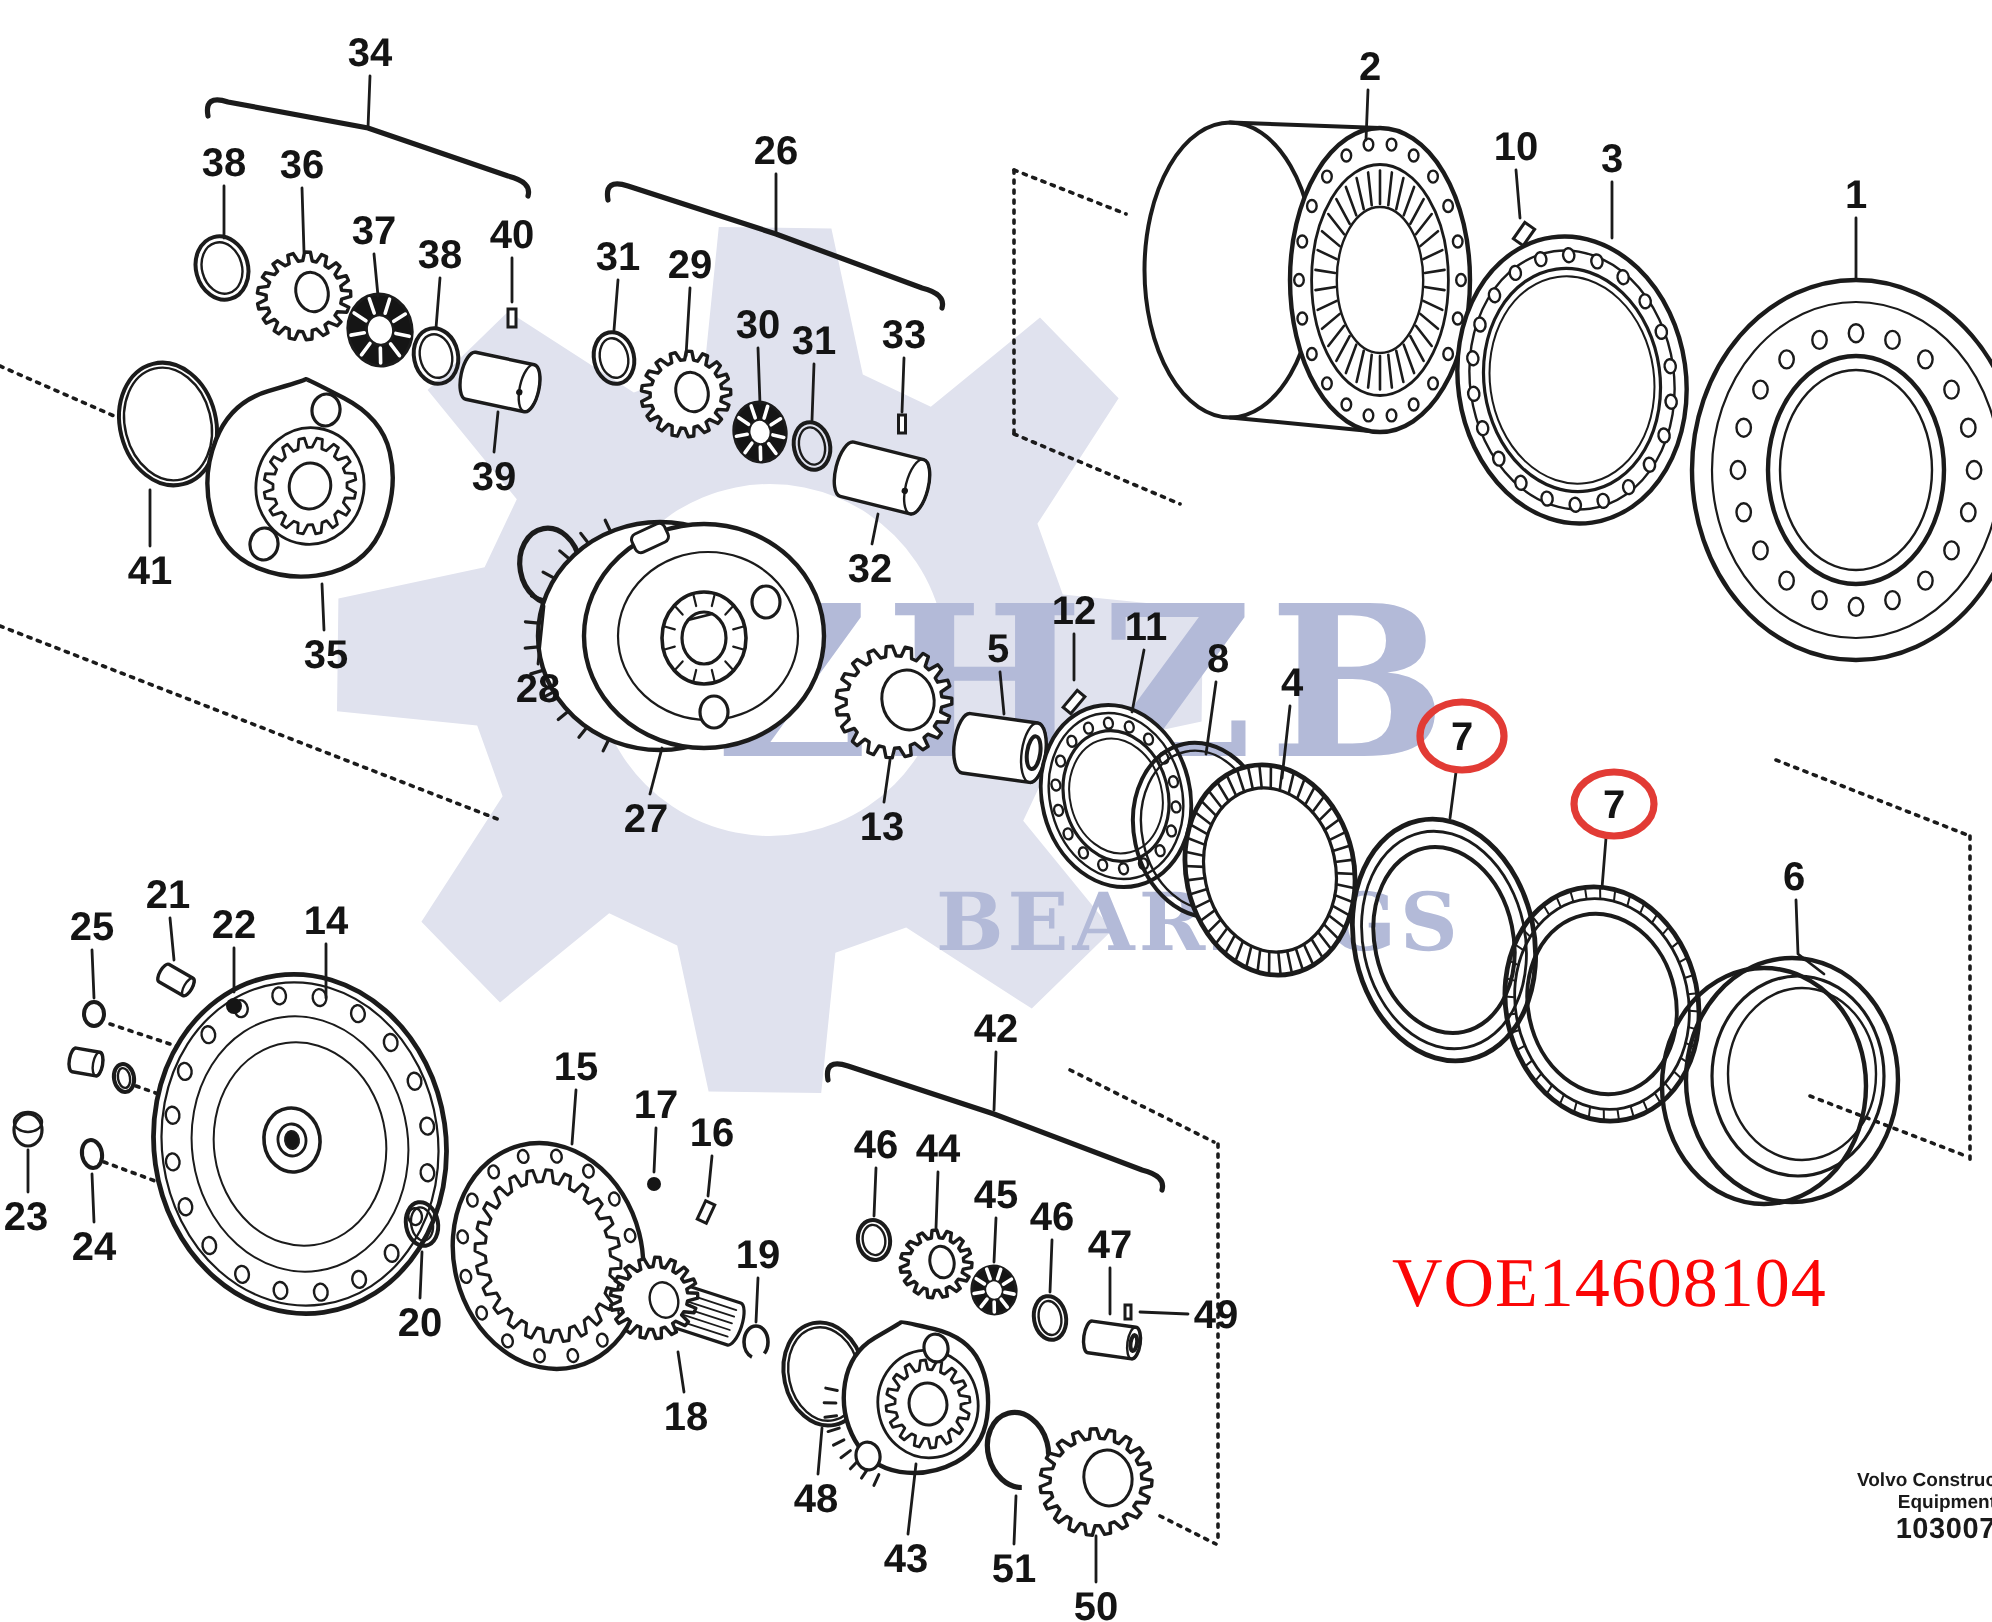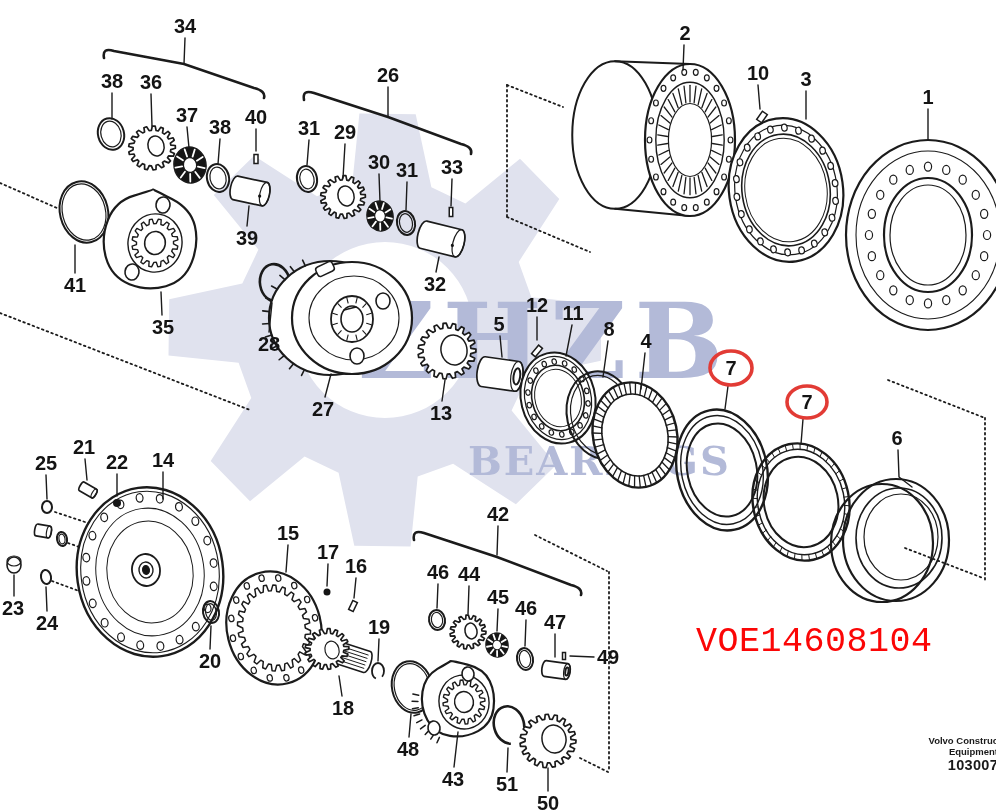--- a/index.html
+++ b/index.html
@@ -2,21 +2,21 @@
 <html><head>
 <meta charset="utf-8">
 <style>
   html,body{margin:0;padding:0;background:#ffffff;}
   .stage{position:relative;width:996px;height:811px;background:#ffffff;overflow:hidden;
          font-family:"Liberation Sans", sans-serif;}
   svg{position:absolute;left:0;top:0;}
   .label-text{font-family:"Liberation Sans",sans-serif;font-weight:bold;font-size:20px;fill:#141414;}
   .wm-title{font-family:"DejaVu Serif",serif;font-weight:bold;}
   .voe{position:absolute;left:696px;top:622px;font-size:35px;letter-spacing:0.5px;
-       font-family:Liberation Mono, monospace;font-weight:500;white-space:nowrap;}
+       font-family:Liberation Serif, serif;font-weight:500;white-space:nowrap;}
   .footer{position:absolute;top:735px;right:-2px;text-align:right;color:#1a1a1a;
           font-family:"Liberation Sans",sans-serif;font-weight:bold;font-size:9.5px;line-height:11px;}
   .footer .docnum{font-size:14.5px;margin-top:3px;letter-spacing:0.3px;}
 </style>
 </head>
 <body>
 
 <div class="stage">
   <svg id="diagram" width="996" height="811" viewBox="0 0 996 811">
       <g>

